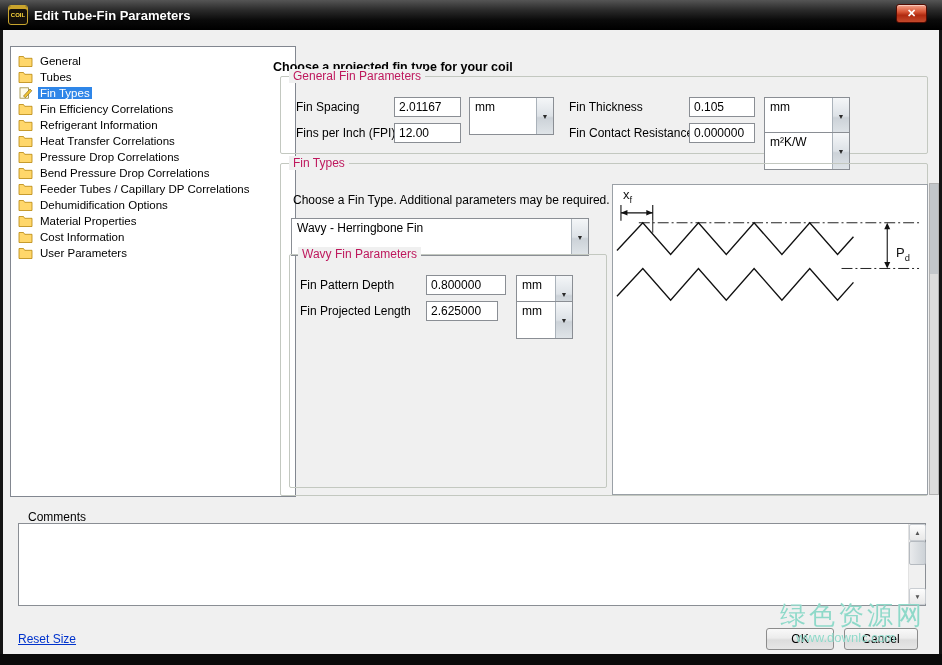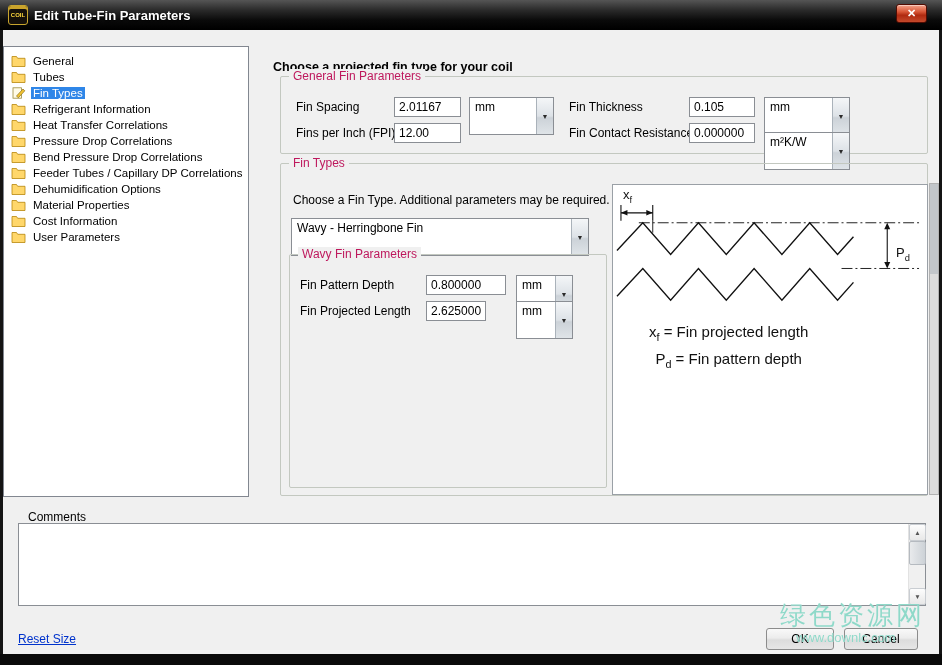--- a/index.html
+++ b/index.html
@@ -40,21 +40,21 @@
     cursor: pointer;
   }
 
   .content {
     position: absolute; left: 3px; top: 30px; width: 936px; height: 624px;
     background: #f0f0f0;
   }
 
   
   .tree {
-    position: absolute; left: 0; top: 16px; width: 246px; height: 451px;
+    position: absolute; left: 7px; top: 16px; width: 286px; height: 451px;
     background: #fff; border: 1px solid #828790; padding-top: 6px;
     overflow: hidden;
   }
   .tree-item {
     display: flex; align-items: center; height: 16px; padding-left: 7px; gap: 5px;
     font-size: 11.5px; white-space: nowrap; cursor: default;
   }
   .tree-item .lbl { padding: 0 2px; }
   .tree-item.selected .lbl { background: #2f86e8; color: #fff; }
   .ficon { width: 15px; height: 12px; display: inline-flex; flex: 0 0 auto; }
@@ -190,20 +190,28 @@
             </svg>
           </span>
         <span class="lbl">Fin Types</span>
       </div>
       <div class="tree-item">
         <span class="ficon">
             <svg width="15" height="12" viewBox="0 0 15 12">
               <path d="M1 1.5 h4.5 l1.2 1.8 H14 v8.2 H1 z" fill="#ffd76b" stroke="#b8860b" stroke-width="0.8"></path>
             </svg>
           </span>
+        <span class="lbl">Fin Efficiency Correlations</span>
+      </div>
+      <div class="tree-item">
+        <span class="ficon">
+            <svg width="15" height="12" viewBox="0 0 15 12">
+              <path d="M1 1.5 h4.5 l1.2 1.8 H14 v8.2 H1 z" fill="#ffd76b" stroke="#b8860b" stroke-width="0.8"></path>
+            </svg>
+          </span>
         <span class="lbl">Refrigerant Information</span>
       </div>
       <div class="tree-item">
         <span class="ficon">
             <svg width="15" height="12" viewBox="0 0 15 12">
               <path d="M1 1.5 h4.5 l1.2 1.8 H14 v8.2 H1 z" fill="#ffd76b" stroke="#b8860b" stroke-width="0.8"></path>
             </svg>
           </span>
         <span class="lbl">Heat Transfer Correlations</span>
       </div>
@@ -309,21 +317,21 @@
         <div class="legend">Wavy Fin Parameters</div>
 
         <div class="flabel" style="left:10px; top:20px;">Fin Pattern Depth</div>
         <input class="field" style="left: 136px; top: 20px; width: 80px;" value="0.800000">
         <div class="combo" style="left:226px; top:20px; width:57px;">
           <span class="val">mm</span>
           <span class="arr">▼</span>
         </div>
 
         <div class="flabel" style="left:10px; top:46px;">Fin Projected Length</div>
-        <input class="field" style="left: 136px; top: 46px; width: 60px;" value="2.625000">
+        <input class="field" style="left: 136px; top: 46px; width: 72px;" value="2.625000">
         <div class="combo" style="left:226px; top:46px; width:57px;">
           <span class="val">mm</span>
           <span class="arr">▼</span>
         </div>
       </div>
 
       <div class="diagram">
         <svg viewBox="0 0 316 311">
 
           <line x1="8" y1="20" x2="8" y2="36" stroke="#111" stroke-width="1.1"></line>
@@ -338,24 +346,20 @@
 
           <polyline points="4,66 30,38 58,70 86,38 114,70 142,38 170,70 198,38 226,70 242,52" fill="none" stroke="#111" stroke-width="1.4"></polyline>
           <polyline points="4,112 30,84 58,116 86,84 114,116 142,84 170,116 198,84 226,116 242,98" fill="none" stroke="#111" stroke-width="1.4"></polyline>
 
           <line x1="276" y1="40" x2="276" y2="82" stroke="#111" stroke-width="1.1"></line>
           <polygon points="276,38 273,44.5 279,44.5" fill="#111"></polygon>
           <polygon points="276,84 273,77.5 279,77.5" fill="#111"></polygon>
         </svg>
         <div class="dia-label" style="left:10px; top:2px;"><span>x</span><sub>f</sub></div>
         <div class="dia-label" style="left:283px; top:60px;"><span>P</span><sub>d</sub></div>
-        <div class="dlegend">
-          <div><span>x</span><sub>f</sub><span> = Fin projected length</span></div>
-          <div><span>P</span><sub>d</sub><span> = Fin pattern depth</span></div>
-        </div>
       </div>
     </div>
 
     <div class="main-scrollbar">
       <div class="thumb"></div>
     </div>
 
     <div class="comments-label">Comments</div>
     <div class="comments-box">
       <span></span>

